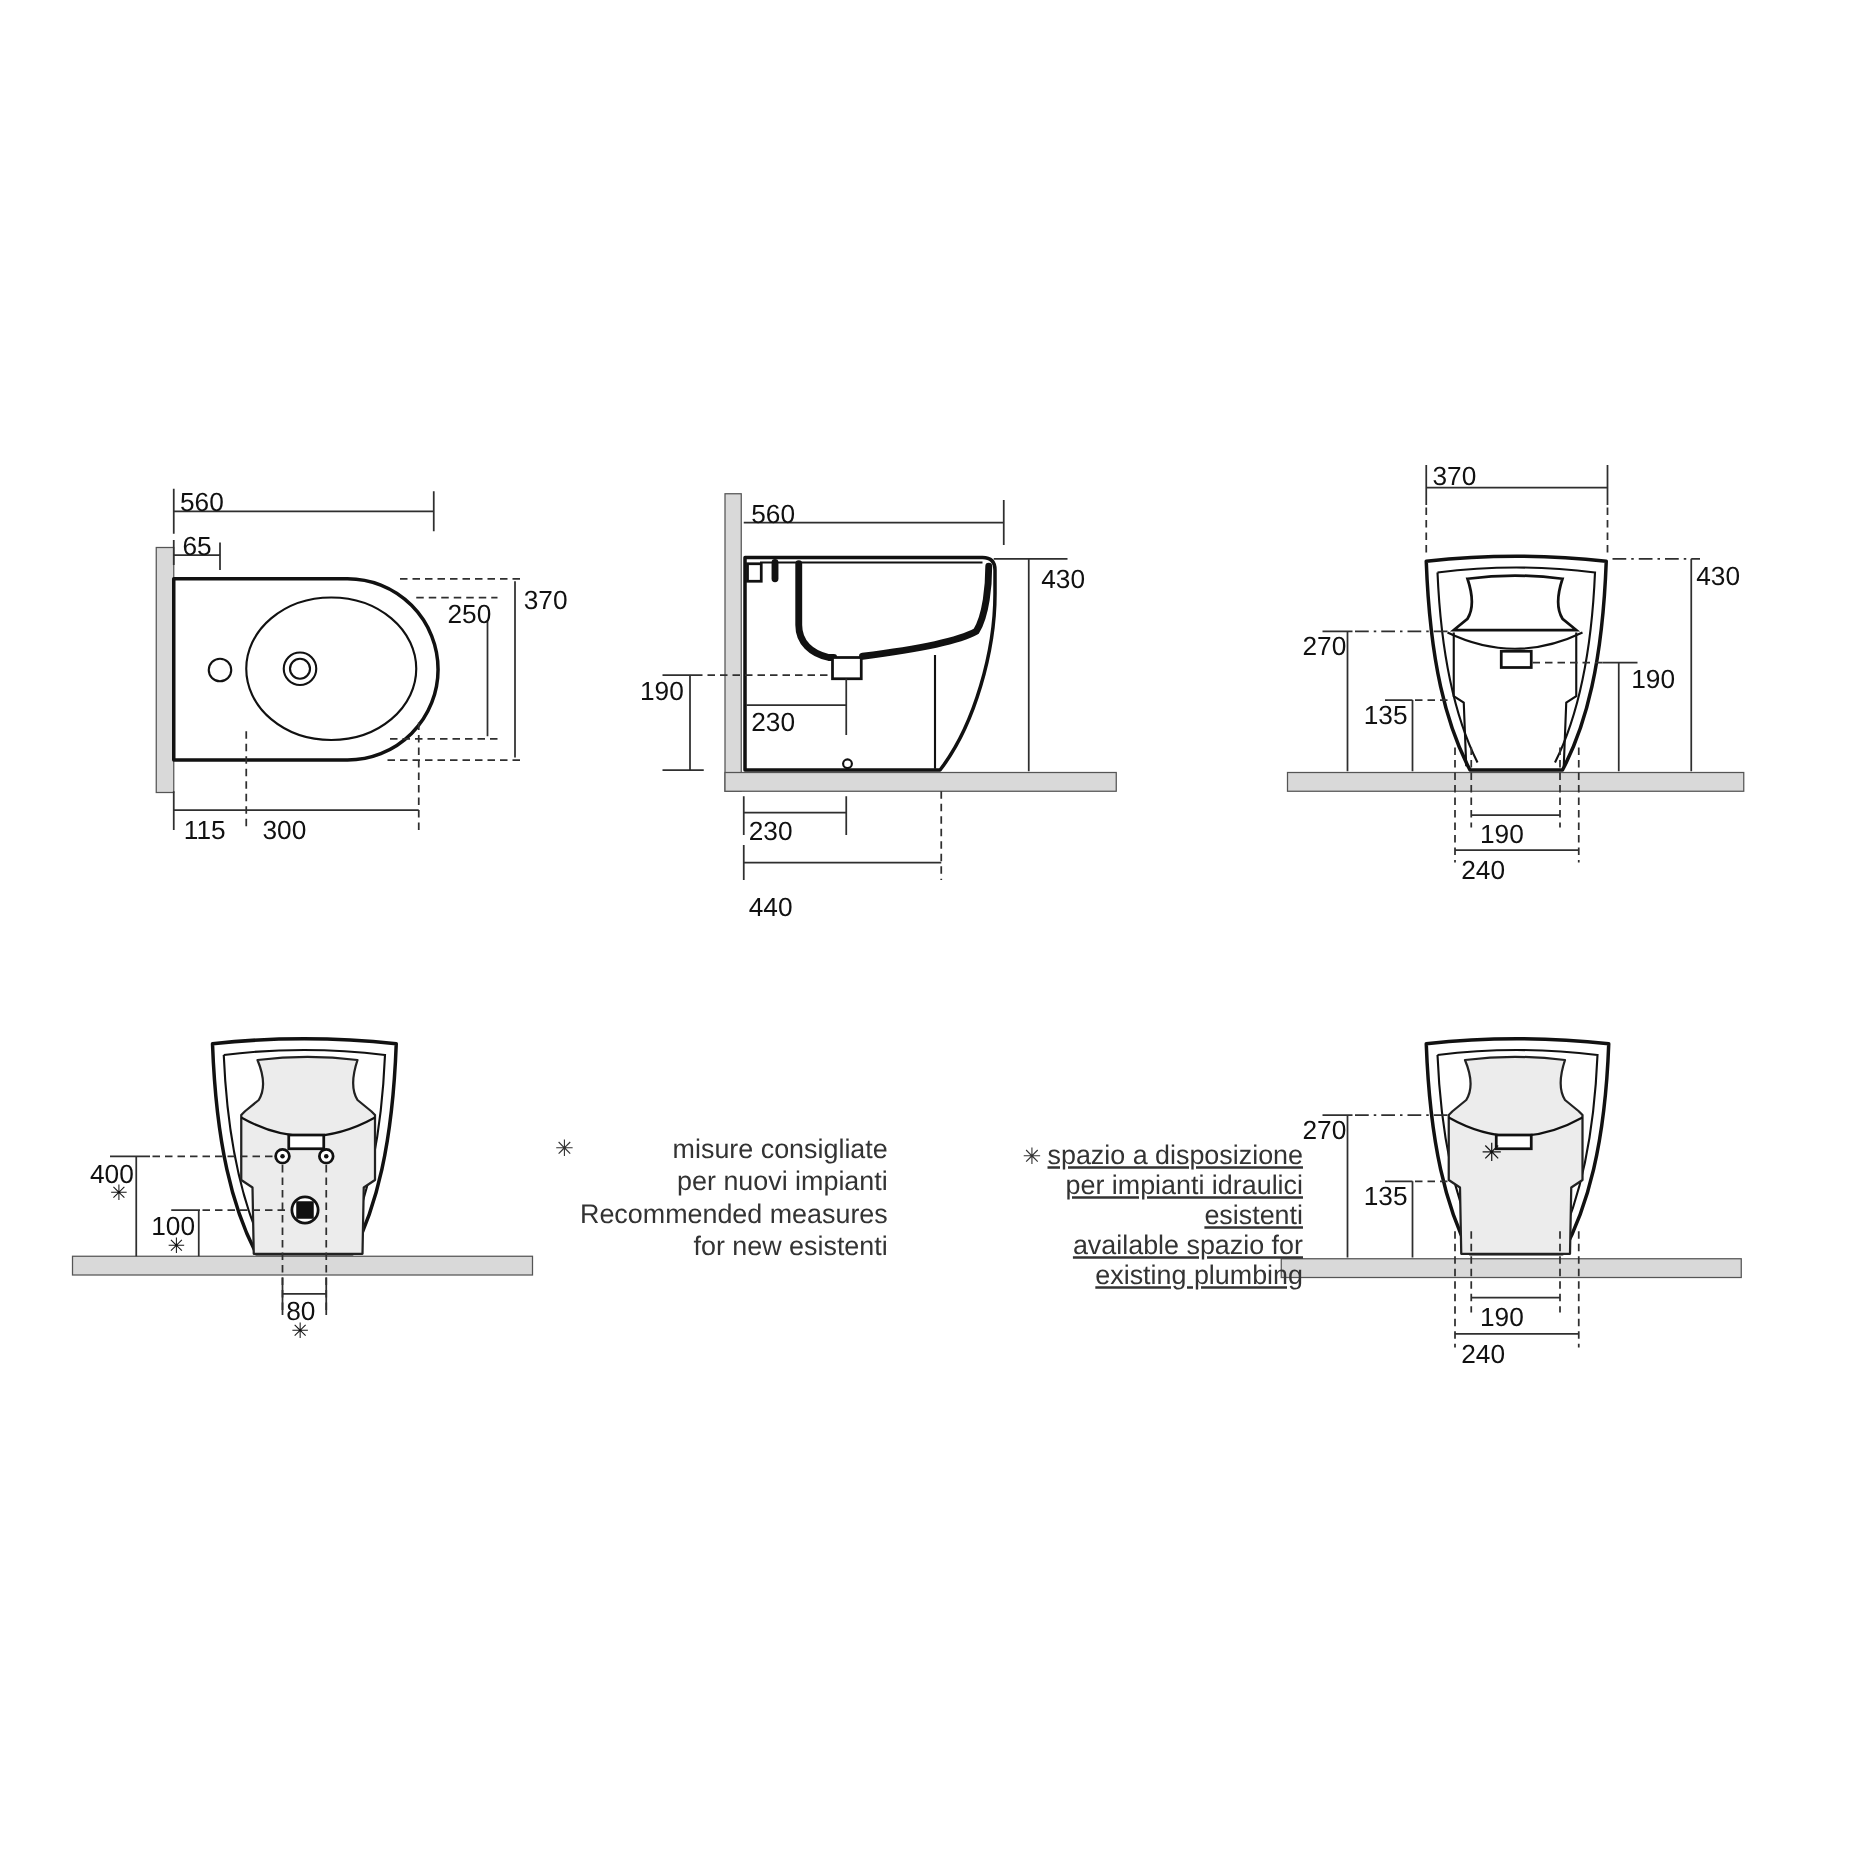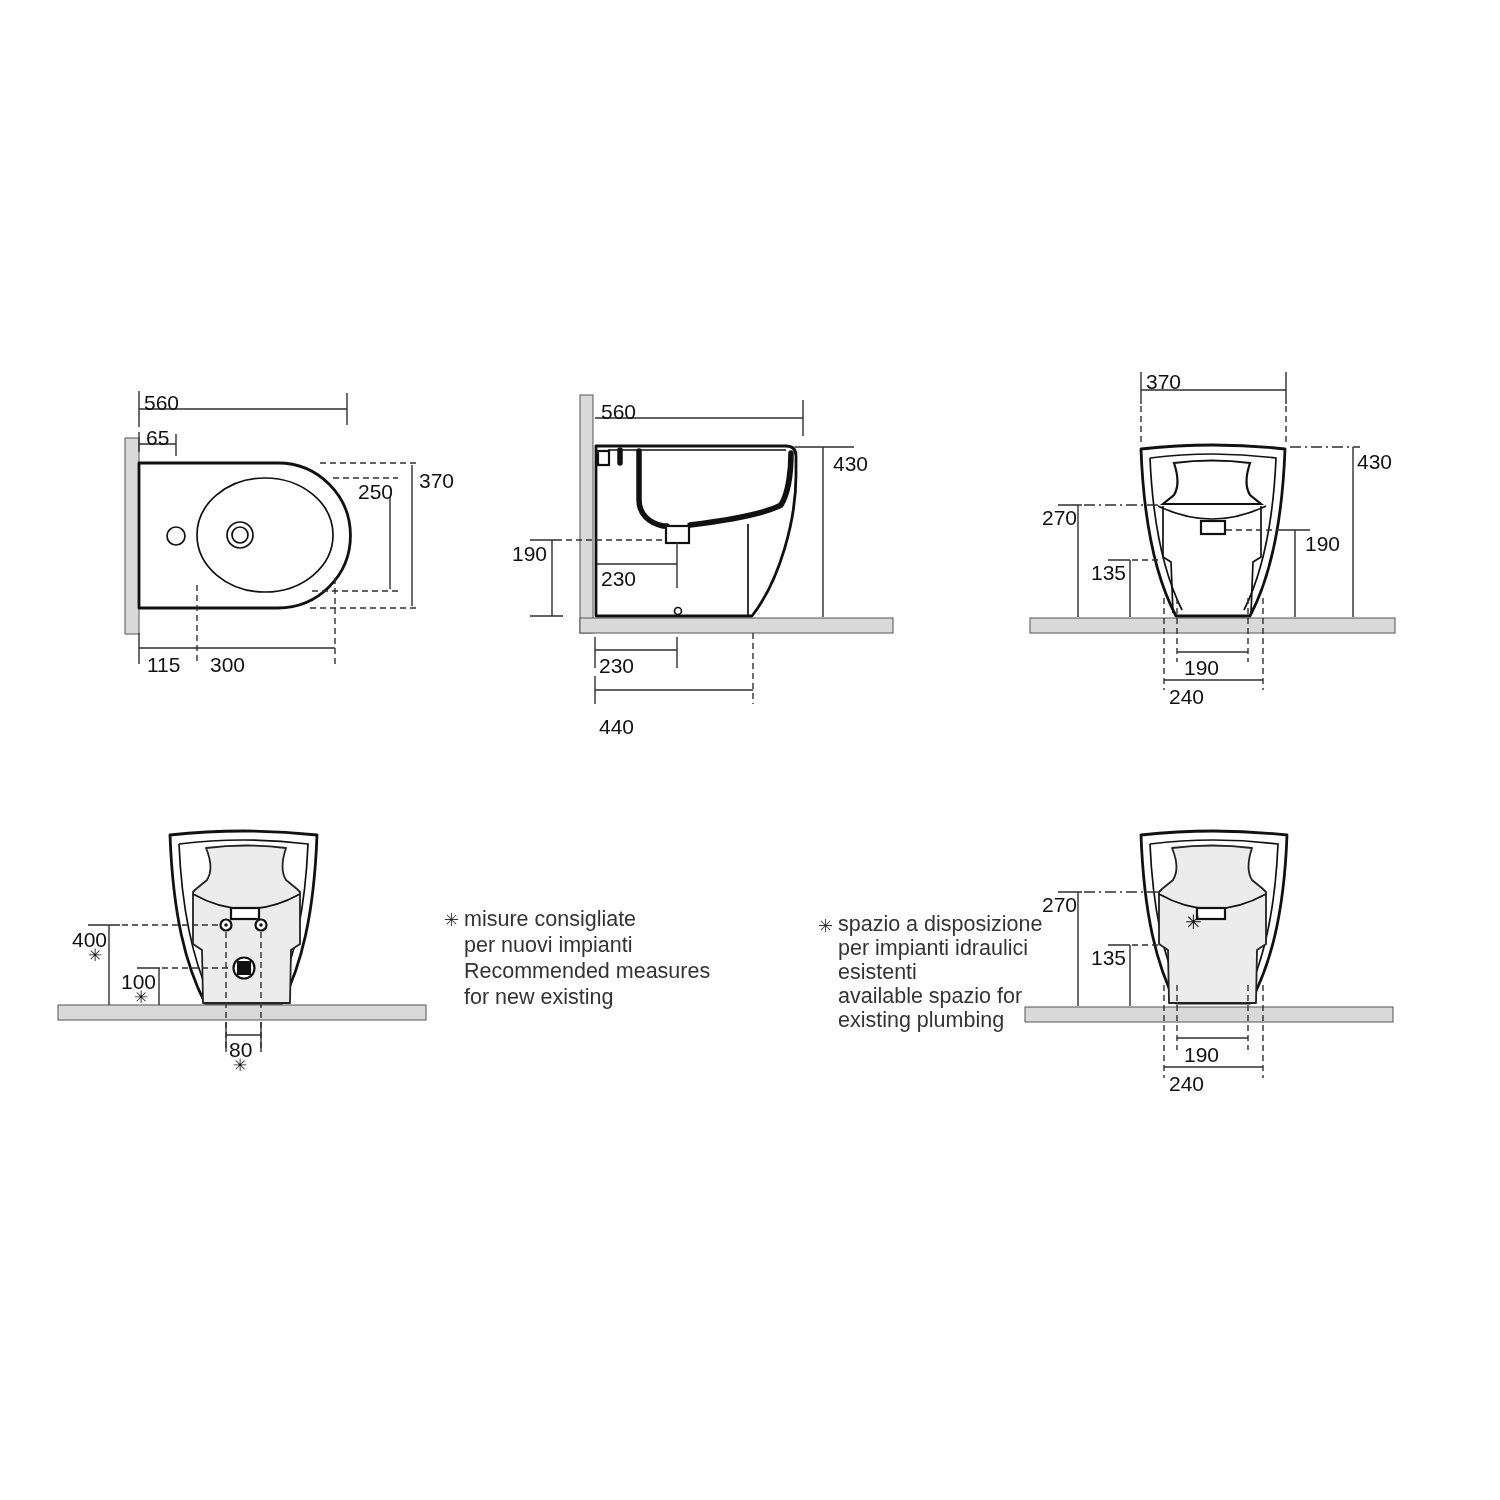--- a/index.html
+++ b/index.html
@@ -27,23 +27,23 @@
     font-family:"DejaVu Sans","Liberation Sans",sans-serif;
   }
   .note{
     position:absolute;color:var(--text,#333);font-size:21.5px;
     padding-left:20px;white-space:nowrap;
   }
   .note .marker{
     position:absolute;left:0;top:3px;font-size:18px;
     font-family:"DejaVu Sans","Liberation Sans",sans-serif;
   }
-  .note .line{display:block;}
+  .note .line{display:block;text-align:right;}
   .lh26 .line{line-height:26px;}
-  .lh24 .line{line-height:24px;}
+  .lh24 .line{line-height:24px;text-decoration:underline;}
 </style>
 </head>
 <body style="--outline: #111111; --dim-line: #2f2f2f; --fill-wall: #d9d9d9; --fill-space: #ececec; --text: #333333;">
 
 <div class="canvas">
 
   <svg width="1500" height="1500" viewBox="0 0 1500 1500">
 
     <g>
       <rect class="gray" x="125" y="438" width="14" height="196"></rect>
@@ -196,21 +196,21 @@
     <span class="dim" style="left:1184px;top:1044px">190</span>
     <span class="dim" style="left:1169px;top:1073px">240</span>
     <span class="ast" style="left:1185px;top:914px;font-size:20px">✳</span>
   </div>
 
   <div class="note lh26" style="left:444px;top:906px">
     <span class="marker">✳</span>
     <span class="line">misure consigliate</span>
     <span class="line">per nuovi impianti</span>
     <span class="line">Recommended measures</span>
-    <span class="line">for new existing</span>
+    <span class="line">for new esistenti</span>
   </div>
 
   <div class="note lh24" style="left:818px;top:912px">
     <span class="marker">✳</span>
     <span class="line">spazio a disposizione</span>
     <span class="line">per impianti idraulici</span>
     <span class="line">esistenti</span>
     <span class="line">available spazio for</span>
     <span class="line">existing plumbing</span>
   </div>

